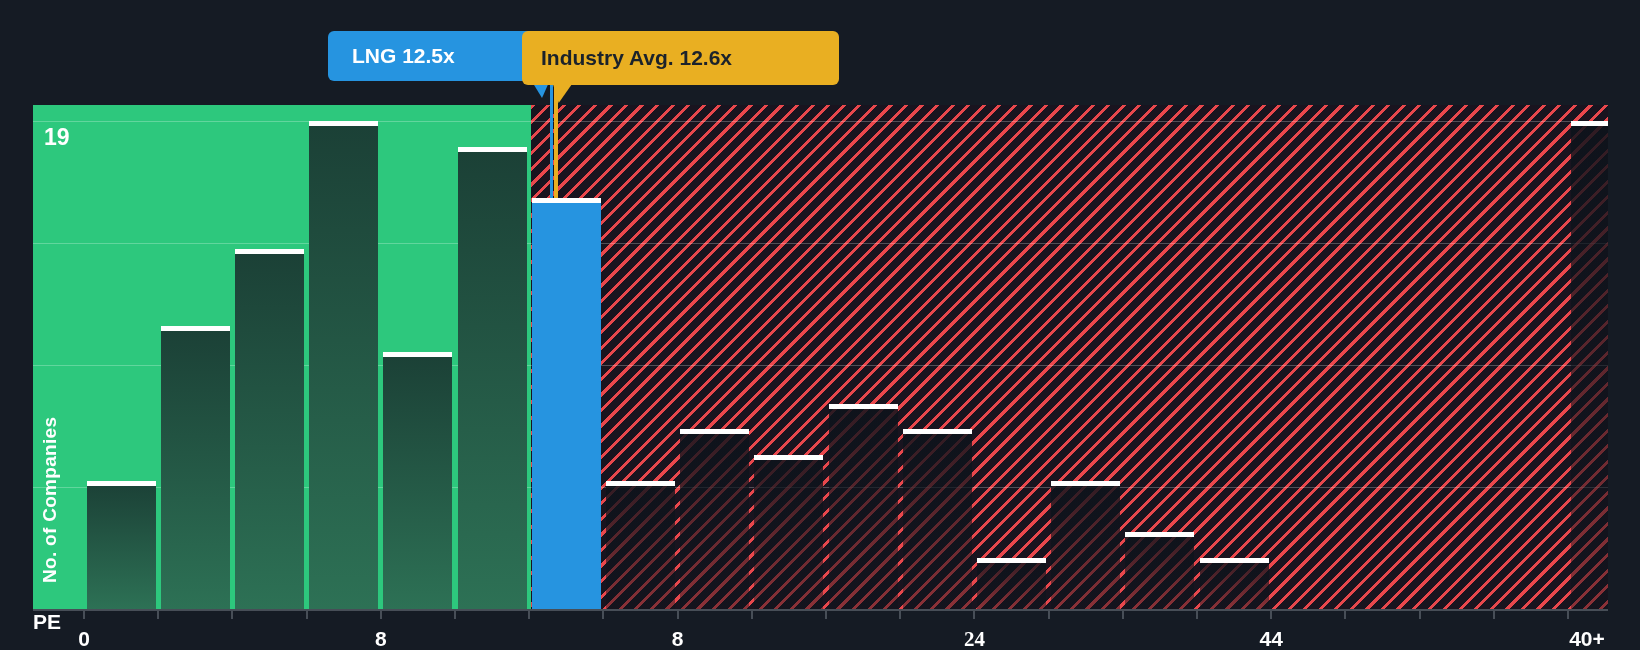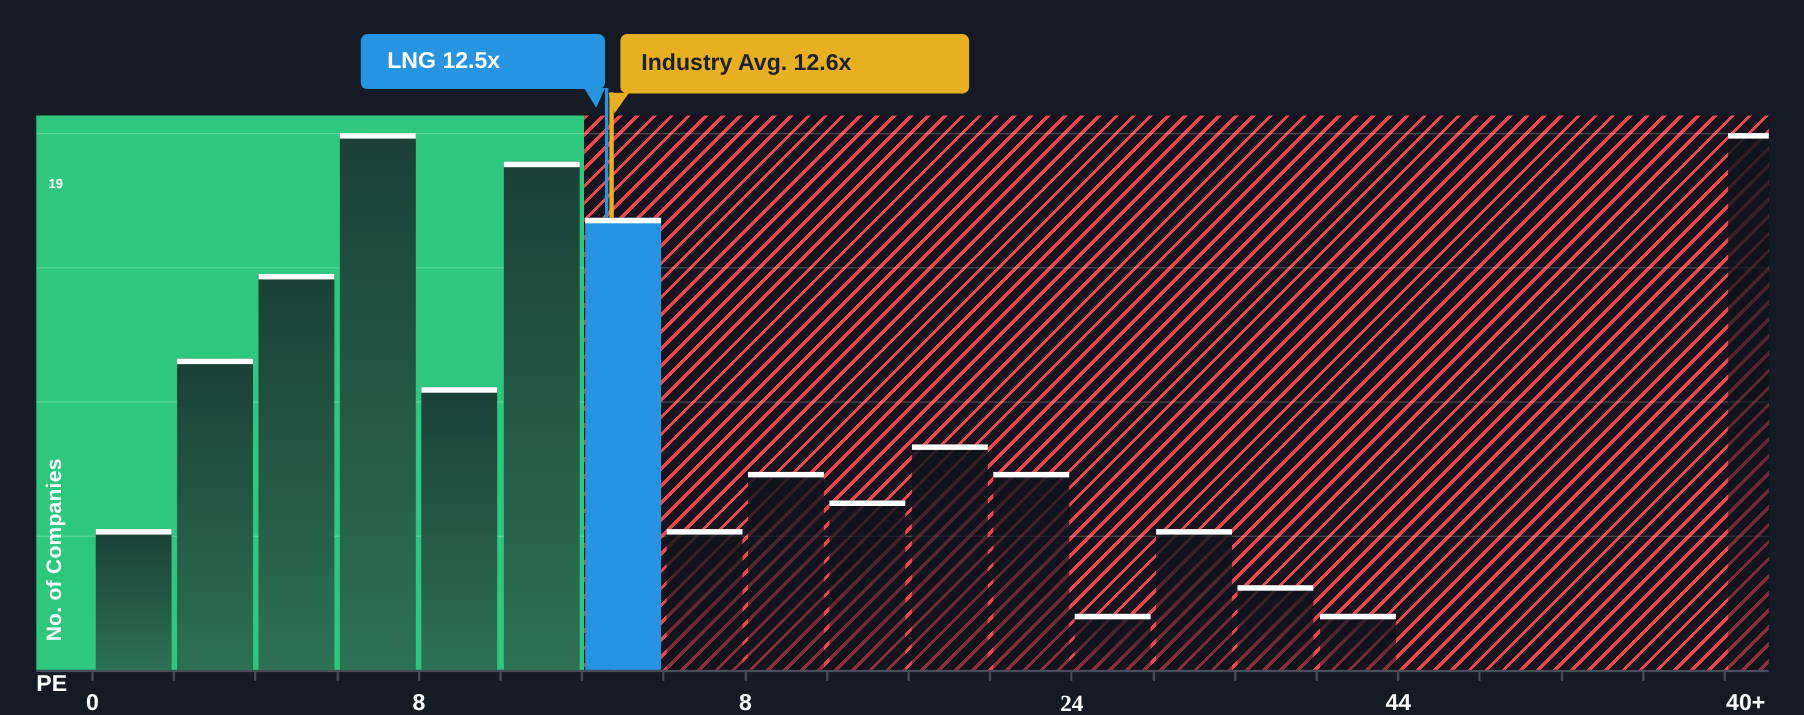--- a/index.html
+++ b/index.html
@@ -14,38 +14,38 @@
   .zone-hatch{
     left:531px;width:1077px;background-color:#19141f;
     background-image:repeating-linear-gradient(135deg,var(--red,#e8474c) 0 3px,transparent 3px 11px);
   }
   .gridline{position:absolute;left:33px;width:1575px;height:1px;background:rgba(255,255,255,0.25);}
   .bar{position:absolute;}
   .bar .cap{position:absolute;top:0;left:0;right:0;height:5px;background:var(--cap,#ffffff);}
   .bar-green{background:linear-gradient(180deg,#1b4036 0%,#2d7155 100%);}
   .bar-dark{background:linear-gradient(180deg,rgba(13,19,27,0.85) 0%,rgba(13,19,27,0.42) 100%);}
   .bar-company{background:var(--blue,#2694e0);}
-  .ymax{position:absolute;left:44px;top:124px;color:#fff;font-size:12px;font-weight:700;margin-top:36px;}
+  .ymax{position:absolute;left:44px;top:124px;color:#fff;font-size:23px;font-weight:700;}
   .ylabel{
     position:absolute;left:39px;top:583px;color:#fff;font-size:19px;font-weight:600;
     transform:rotate(-90deg);transform-origin:0 0;white-space:nowrap;letter-spacing:0.3px;
   }
   .axisline{position:absolute;left:33px;top:609px;width:1575px;height:2px;background:#474e57;}
   .tick{position:absolute;top:611px;width:2px;height:8px;background:#474e57;}
   .xlabel{position:absolute;top:627px;color:#fff;font-size:21px;font-weight:700;transform:translateX(-50%);white-space:nowrap;}
   .xprefix{position:absolute;left:33px;top:610px;color:#fff;font-size:21px;font-weight:700;}
   .marker-line{position:absolute;}
   .marker-company-line{width:3px;background:var(--blue,#2694e0);}
   .marker-industry-line{width:4px;background:var(--yellow,#e9af22);}
   .tooltip{
     position:absolute;top:31px;border-radius:6px;white-space:nowrap;
     font-size:21px;font-weight:700;display:flex;align-items:center;
   }
   .tooltip-company{left:328px;width:222px;height:50px;background:var(--blue,#2694e0);color:#ffffff;padding-left:24px;box-sizing:border-box;}
-  .tooltip-industry{left:564px;width:317px;height:54px;background:var(--yellow,#e9af22);color:#1b222b;padding-left:19px;box-sizing:border-box;}
+  .tooltip-industry{left:522px;width:317px;height:54px;background:var(--yellow,#e9af22);color:#1b222b;padding-left:19px;box-sizing:border-box;}
   .pointer{position:absolute;}
   .pointer-company{left:531px;top:80px;width:19px;height:18px;background:var(--blue,#2694e0);clip-path:polygon(0 0,100% 0,58% 100%);}
   .pointer-industry{left:553px;top:84px;width:19px;height:19px;background:var(--yellow,#e9af22);clip-path:polygon(0 0,100% 0,30% 100%);}
 </style>
 </head>
 <body>
 
 <div id="stage">
   <div class="zone zone-green"></div>
   <div class="zone zone-hatch"></div>

